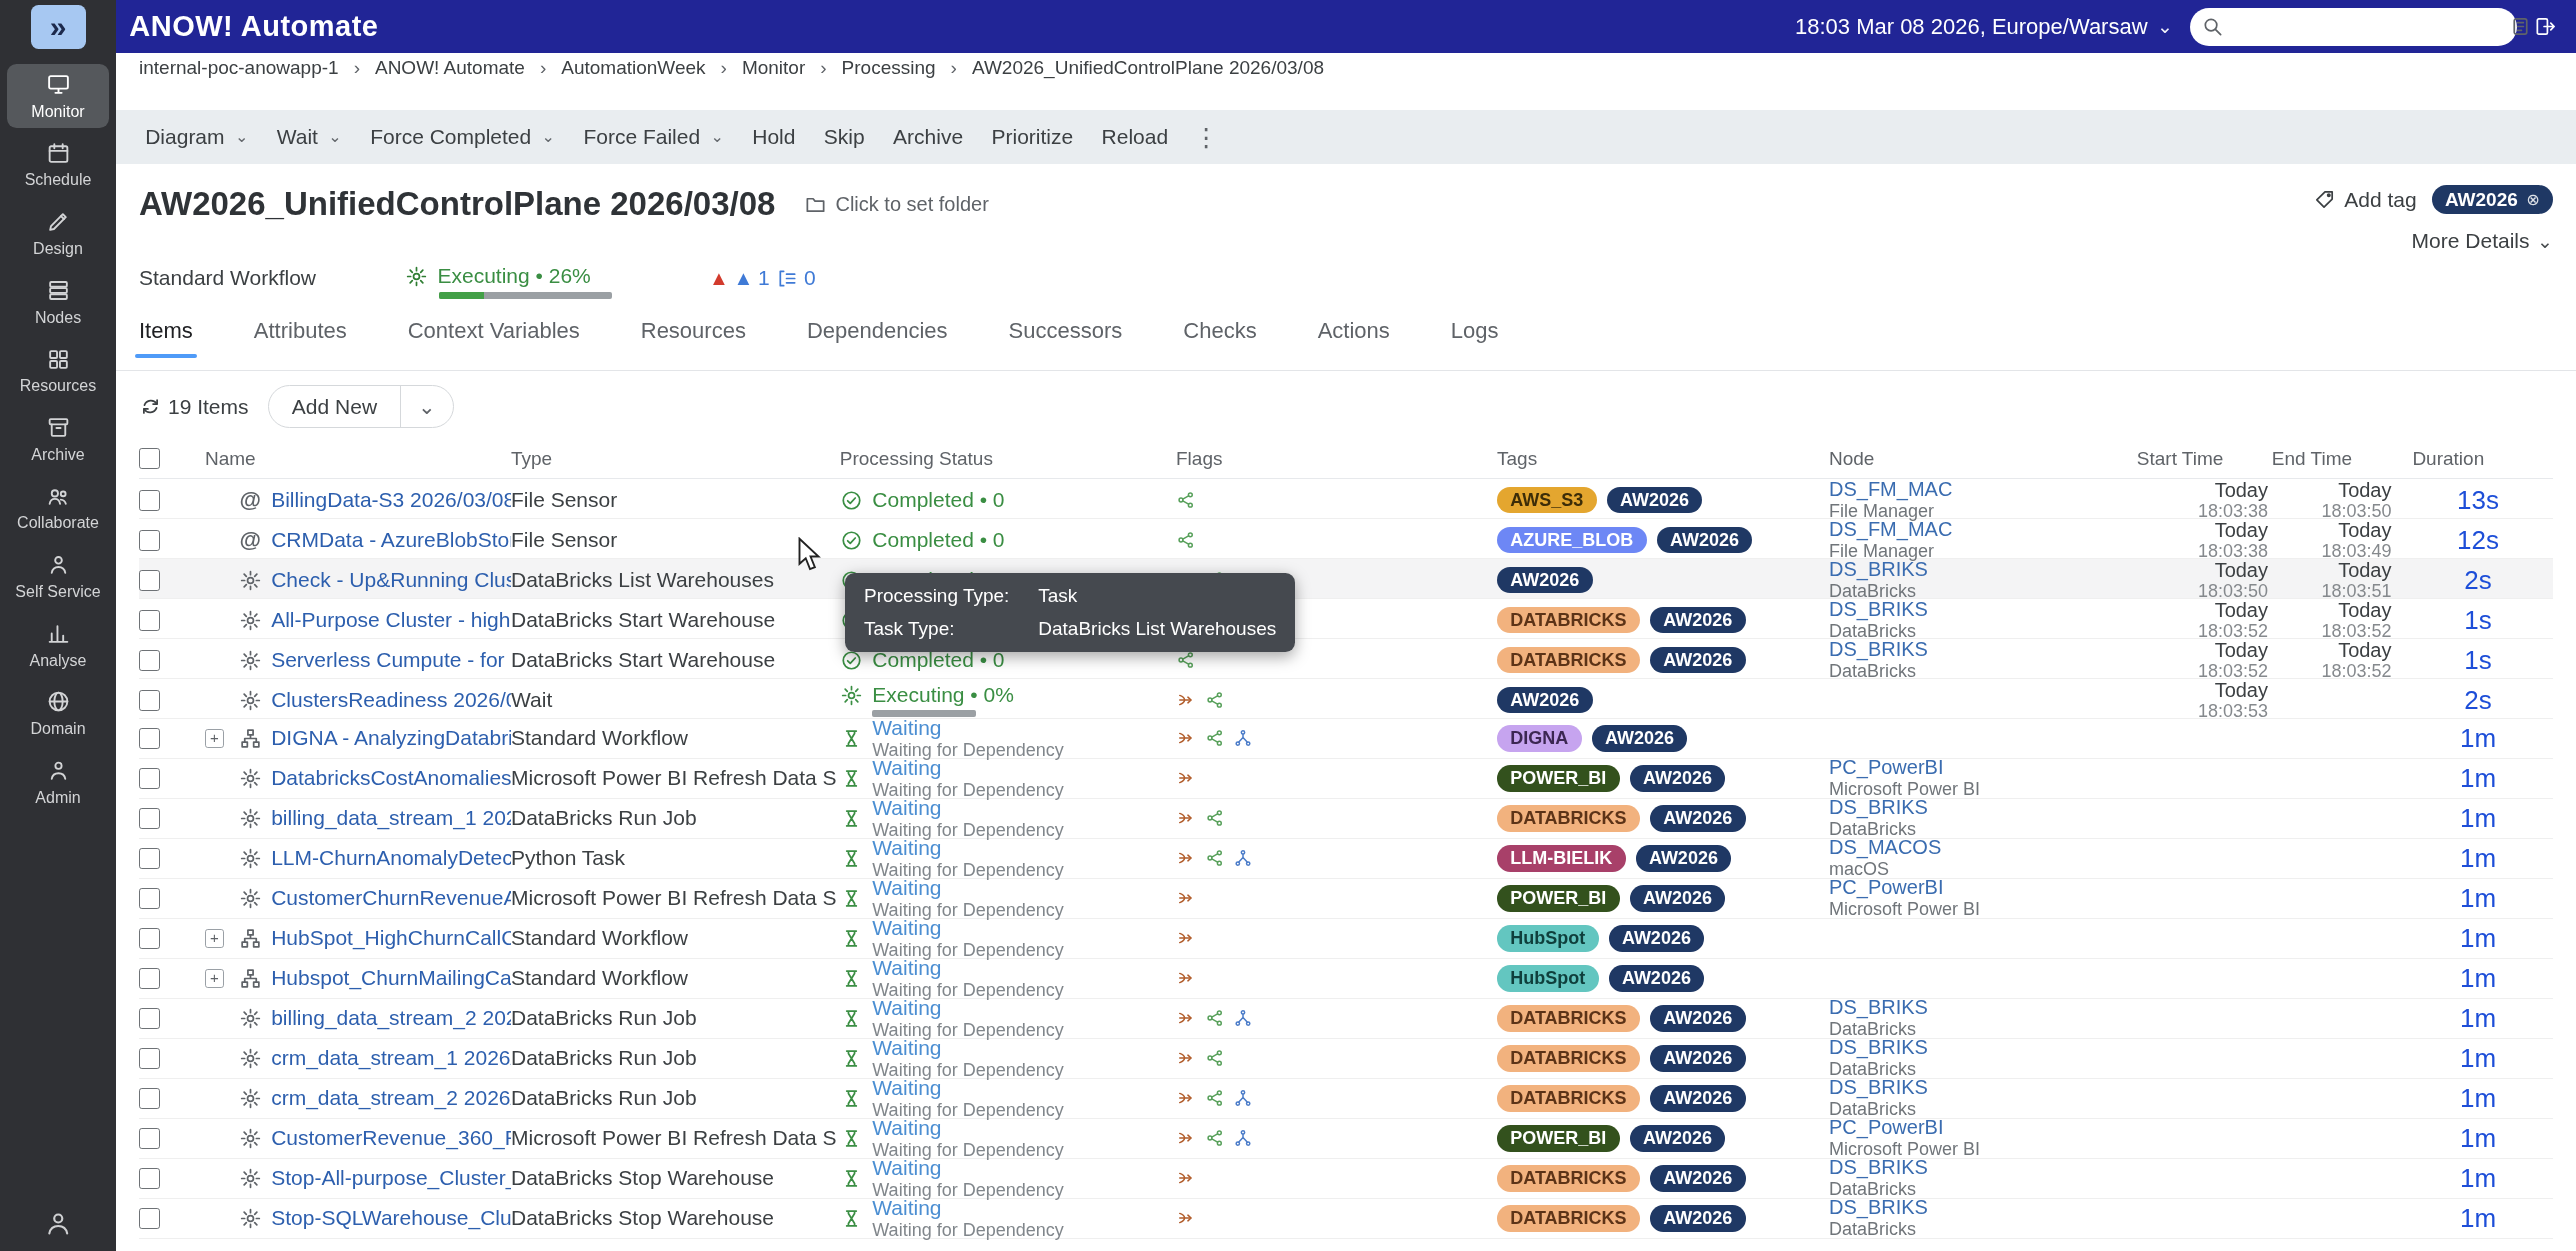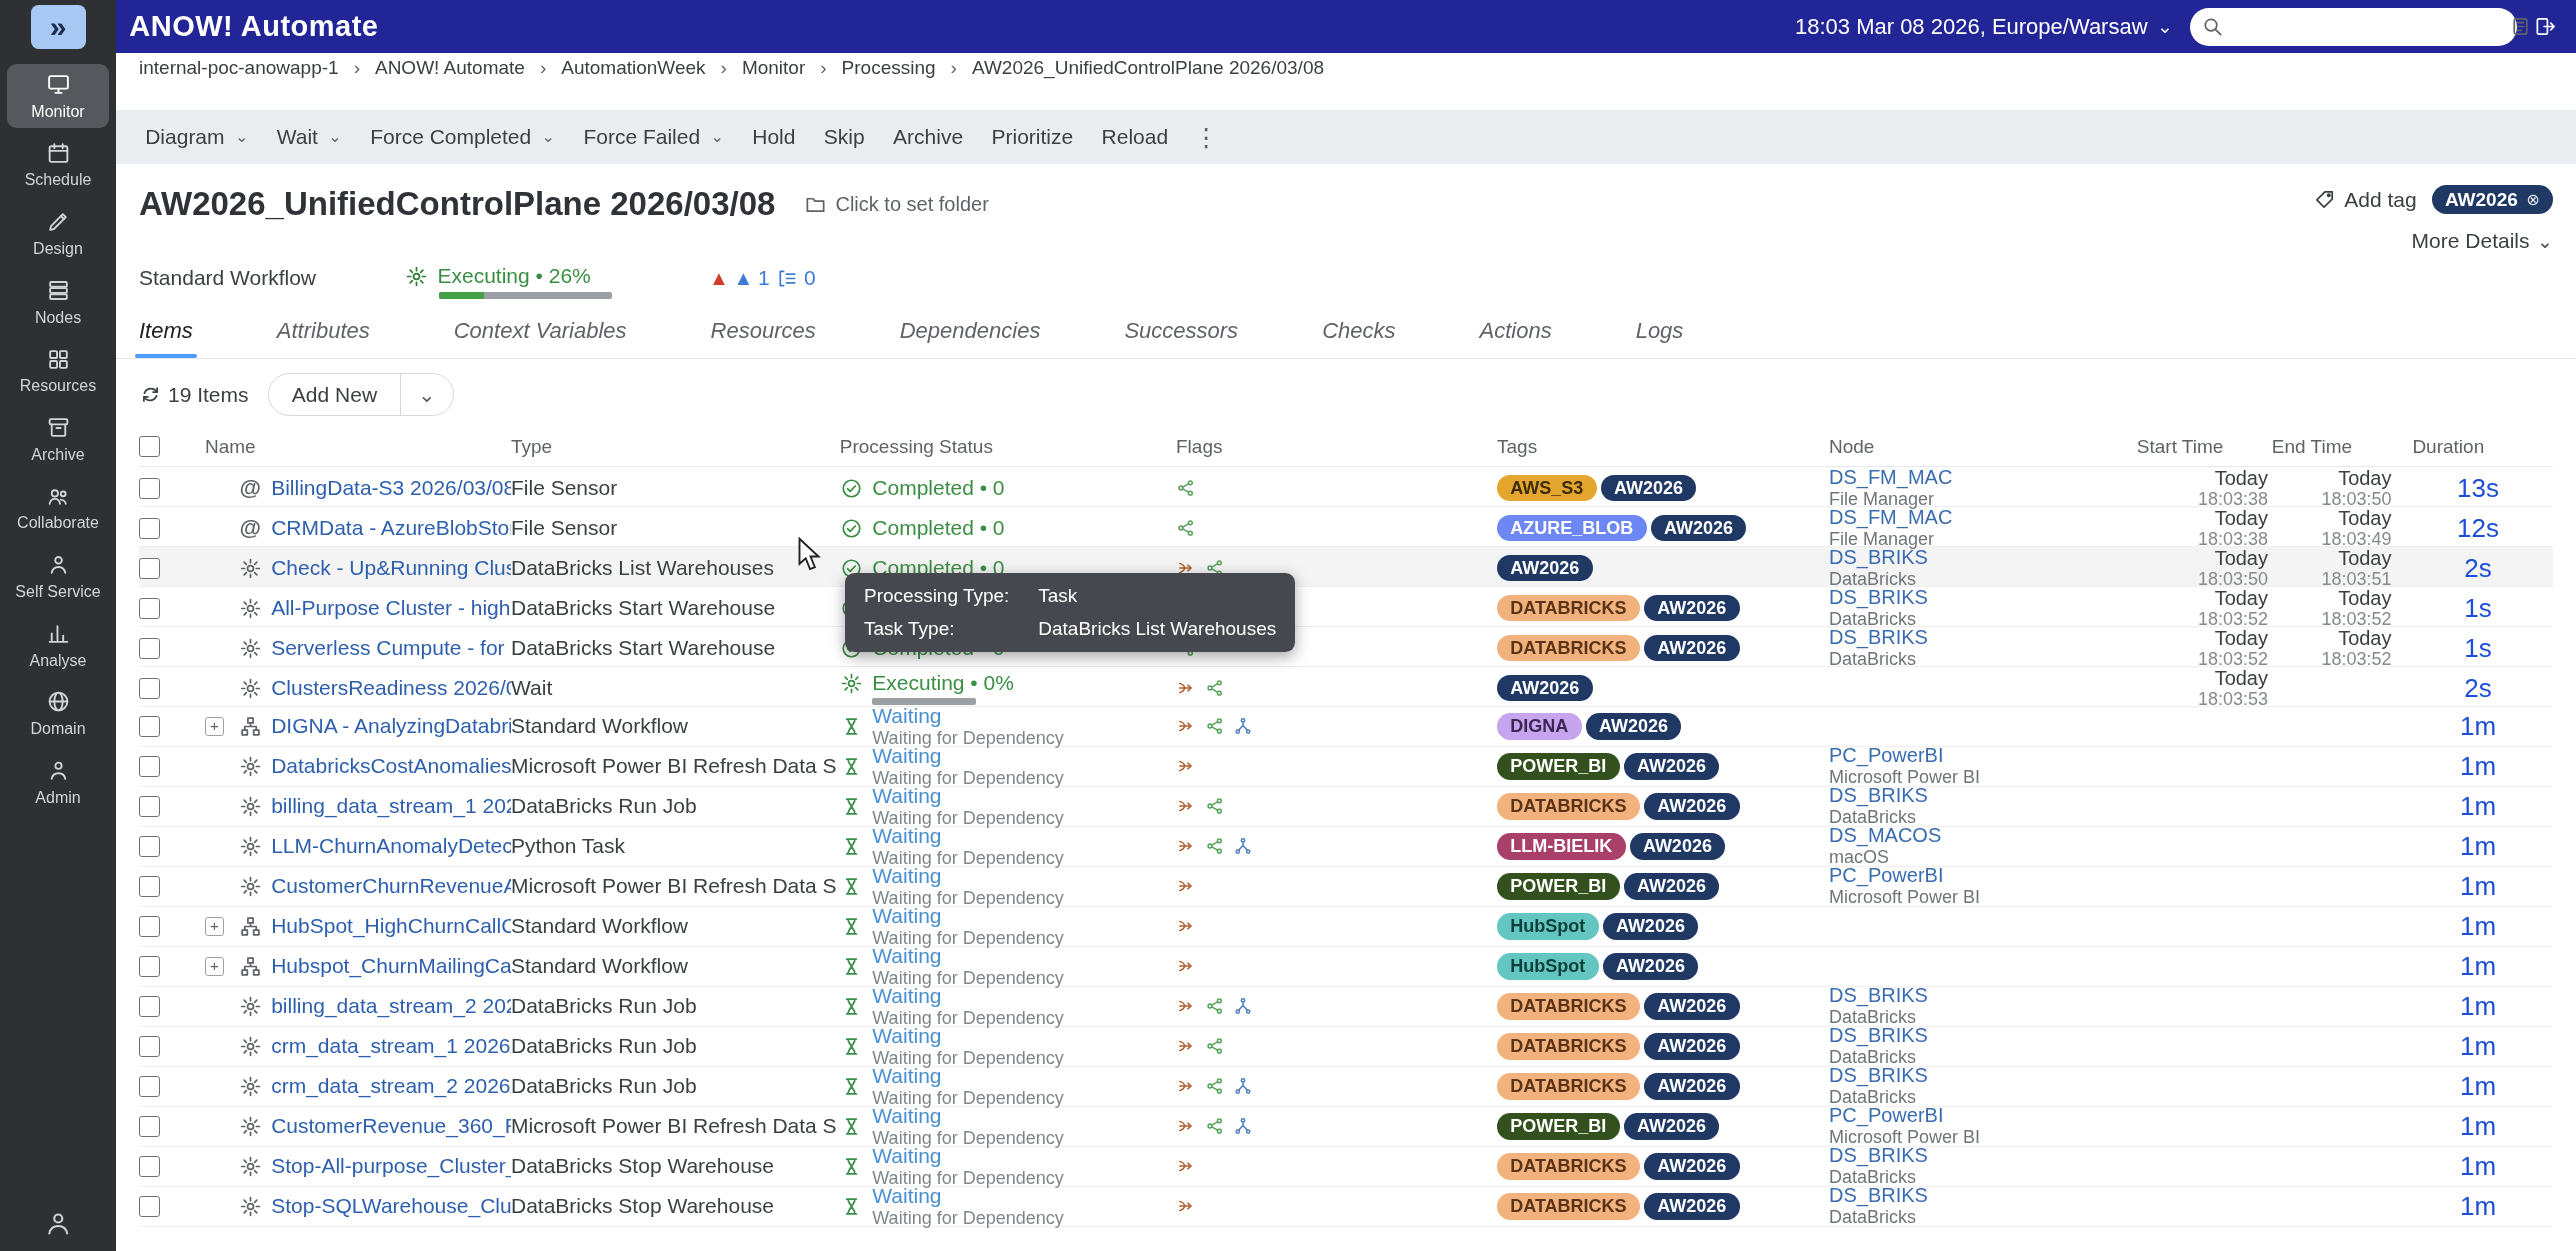--- a/index.html
+++ b/index.html
@@ -64,21 +64,21 @@
   .exec-line{display:flex;align-items:center;gap:9.5px;color:#3a8e43;}
   .exec-line .ico{color:#2e7d32}
   .pbar{width:173px;height:6.6px;background:#9ba0a4;border-radius:1.9px;margin-top:3.8px;margin-left:34px;overflow:hidden}
   .pbar i{display:block;height:100%;background:#43a047;}
   .alerts{display:flex;align-items:center;gap:4.7px;padding-top:1.9px;margin-left:57px;}
   .tri{font-size:20px;line-height:1}
   .tri.red{color:#d23b2d}.tri.blue{color:#3f7ad6}
   .alert-num{color:#3f7ad6;font-size:21px;}
   .checks-ico{color:#3f7ad6;margin-left:1.9px}
 
-  .tabs{display:flex;gap:84px;padding:19px 23px 0;font-size:22px;color:#5f6368;border-bottom:0.9px solid #e3e5e8;font-style:italic;}
+  .tabs{display:flex;gap:61px;padding:19px 23px 12px;font-size:22px;color:#5f6368;border-bottom:0.9px solid #e3e5e8;}
   .tab{padding-bottom:14.2px;position:relative;cursor:pointer;white-space:nowrap}
   .tab.active{color:#202124;}
   .tab.active::after{content:"";position:absolute;left:-3.8px;right:-3.8px;bottom:0;height:3.8px;background:#4f9bf8;border-radius:1.9px;}
 
   .items-bar{display:flex;align-items:center;gap:6px;padding:14.2px 23px 11.4px;}
   .refresh{color:#3c4043;cursor:pointer}
   .items-count{font-size:21px;color:#3c4043;}
   .addnew{display:flex;border:0.9px solid #d5d8db;border-radius:23px;overflow:hidden;font-size:21px;color:#3c4043;margin-left:13.3px;}
   .addnew .lbl{padding:8.5px 23px;border-right:0.9px solid #d5d8db;cursor:pointer;font-weight:500}
   .addnew .dd{padding:8.5px 17px;cursor:pointer;color:#5f6368}
@@ -110,21 +110,21 @@
   .w1{color:#4b8ed2;font-size:21px;cursor:pointer}
   .w2{color:#80868b;font-size:18px;margin-top:1.9px}
   .hourglass{color:#4b8ed2}
   .exec-cell{display:flex;flex-direction:column;}
   .exec-cell .exec-line{gap:9.5px;font-size:21px}
   .rbar{width:104px;height:6.6px;background:#9ba0a4;border-radius:1.9px;margin-top:2.8px;margin-left:32px;overflow:hidden}
   .rbar i{display:block;height:100%;background:#43a047;}
   .c-flags{display:flex;align-items:center;gap:8.5px;padding-left:17px;}
   .c-flags .ico svg{width:20px;height:20px}
   .f-join{color:#b15c2a}.f-share{color:#57a05a}.f-junction{color:#4a7bc8}
-  .c-tags{display:flex;align-items:center;gap:4px;overflow:hidden}
+  .c-tags{display:flex;align-items:center;gap:10px;overflow:hidden}
   .pill{height:26.6px;padding:0 13.3px;border-radius:13.3px;font-size:18px;font-weight:bold;display:flex;align-items:center;
         white-space:nowrap;cursor:pointer}
   .c-node{line-height:1.1;overflow:hidden}
   .n1{font-size:20px;color:#3a6cb0;cursor:pointer;white-space:nowrap}
   .n2{font-size:18px;color:#70757a;margin-top:1.9px;white-space:nowrap}
   .c-start,.c-end{text-align:right;line-height:1.1;}
   .c-end{padding-right:9.5px}
   .t1{font-size:20px;color:#3c4043}
   .t2{font-size:18px;color:#85898d;margin-top:0.9px}
   .c-dur{text-align:center;font-size:26px;color:#1d4ed8;}

